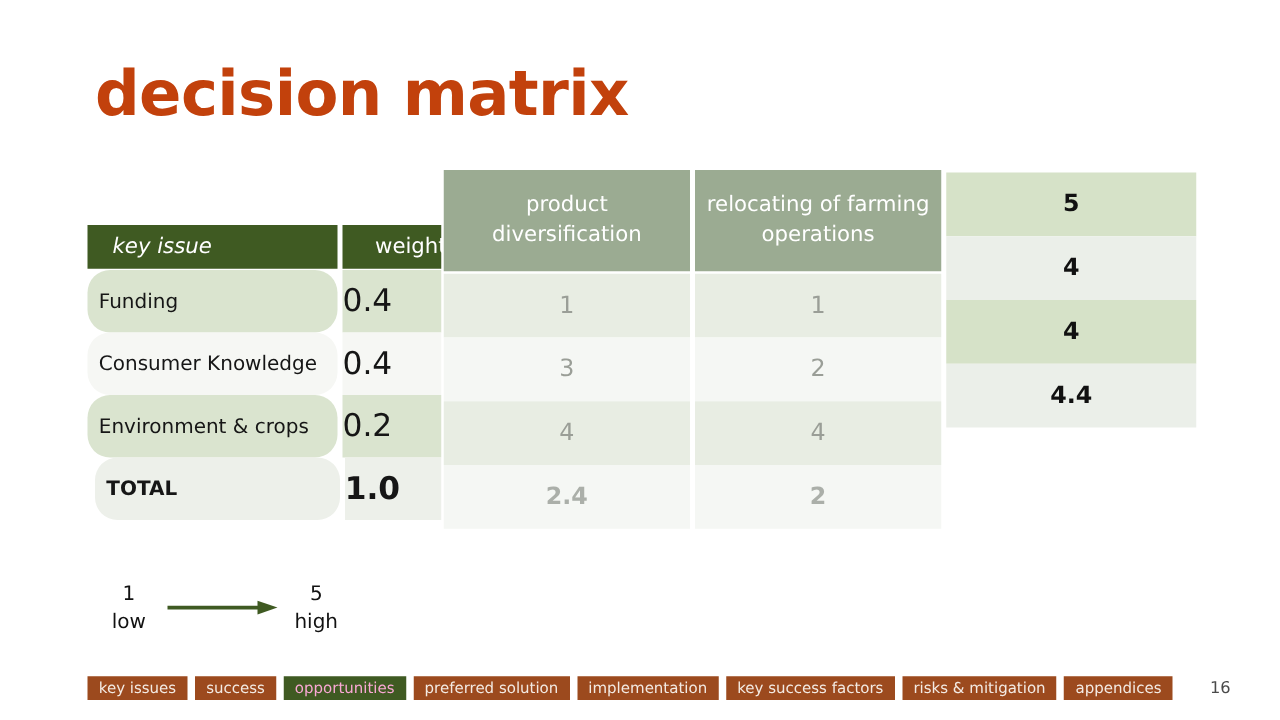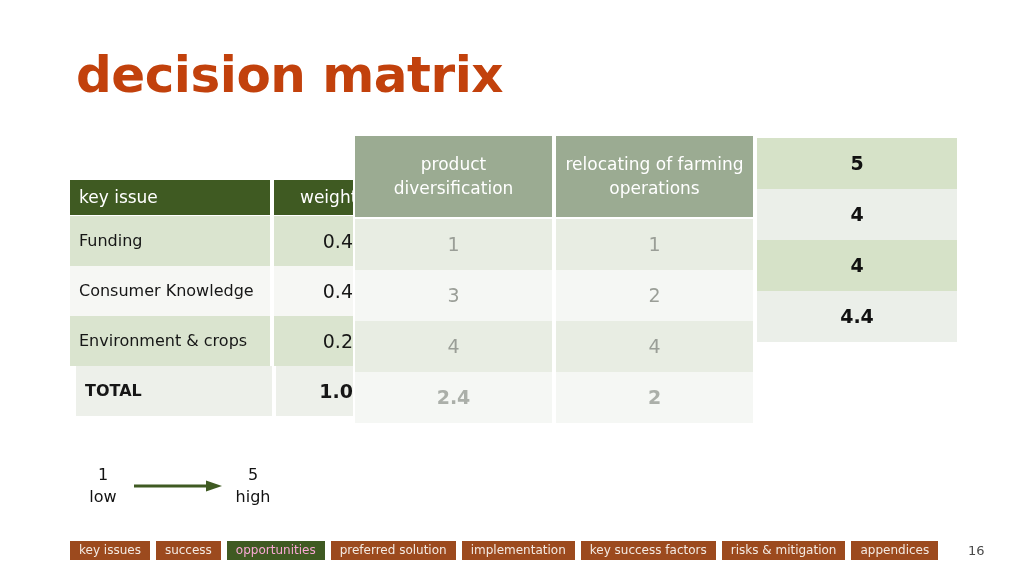--- a/index.html
+++ b/index.html
@@ -56,31 +56,31 @@
   .c-weight { width: 79px; margin-left: 4px; }
 
   .lhead {
     height: 35px;
     line-height: 35px;
     background: #3F5A22;
     color: #ffffff;
     font-size: 17px;
     padding-left: 26px;
   }
-  .lhead.c-issue { padding-left: 9px; text-align: left; }
+  .lhead.c-issue { padding-left: 20px; text-align: left; font-style: italic; }
   .lhead.c-weight { text-align: center; }
 
   .lcell {
     height: 50px;
     line-height: 50px;
     font-size: 16px;
     color: #161616;
   }
-  .lcell.c-issue { padding-left: 9px; text-align: left; }
-  .lcell.c-weight { text-align: right; font-size: 19px; }
+  .lcell.c-issue { padding-left: 9px; text-align: left; border-radius: 18px; }
+  .lcell.c-weight { text-align: left; font-size: 25px; }
 
   .shade-a .lcell { background: #DAE4CF; }
   .shade-b .lcell { background: #F6F7F4; }
   .shade-t .lcell { background: #EDF0EA; font-weight: bold; }
   .shade-t .lcell.c-issue { font-weight: bold; margin-left: 6px; }
 
   .lrow.gap { height: 1px; }
 
   
   .opt-col {

